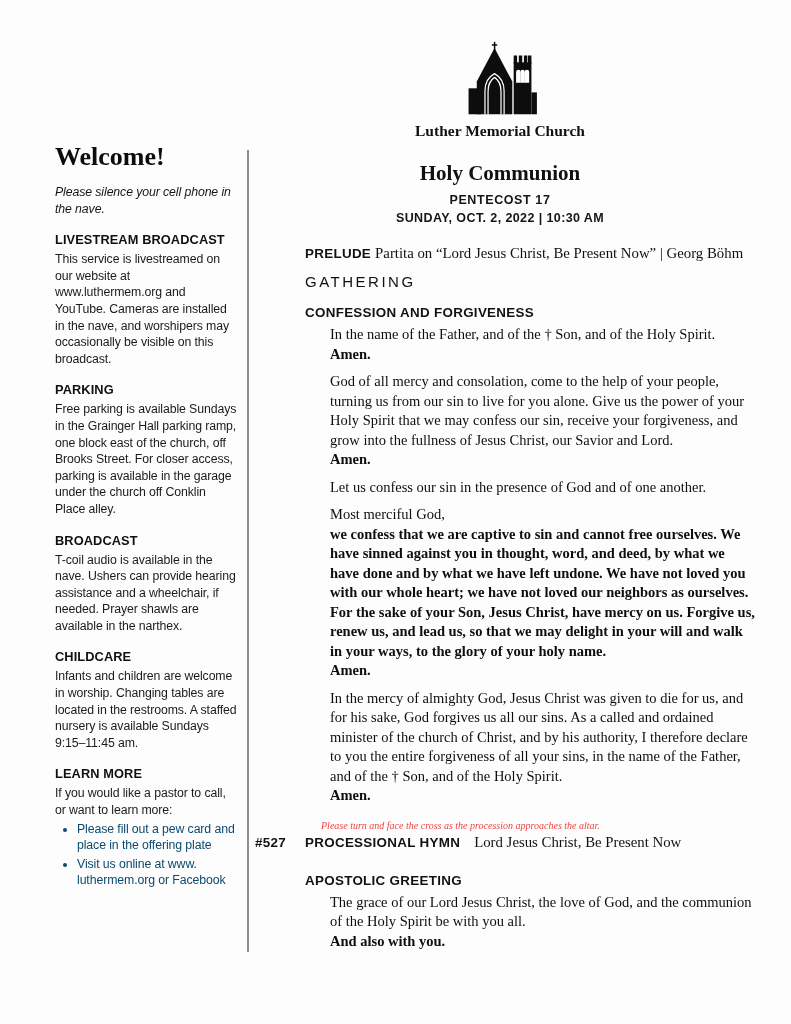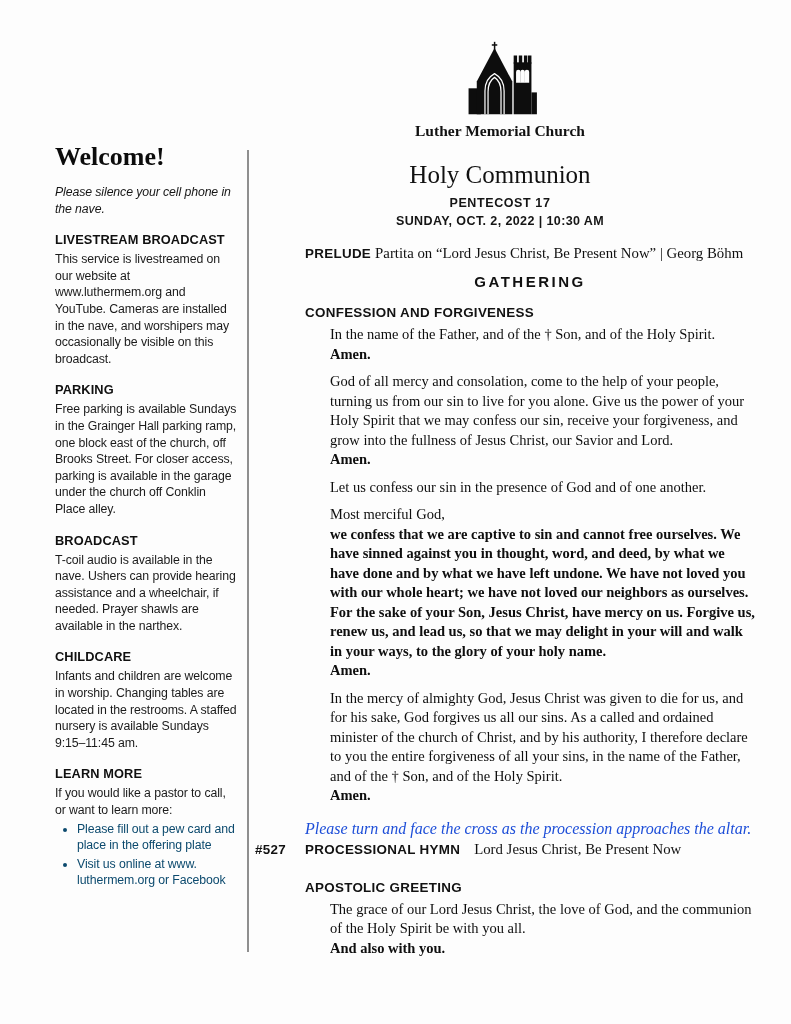--- a/index.html
+++ b/index.html
@@ -37,50 +37,50 @@
   }
   .side-ul li { margin:0 0 2px; }
 
   
   .divider { position:absolute; left:247px; top:150px; width:1.5px; height:802px; background:#8f8f8f; }
 
   
   .header { position:absolute; left:302px; top:36px; width:396px; text-align:center; }
   .logo { display:inline-block; }
   .church-name { font-family:"Liberation Serif", serif; font-weight:700; font-size:15.5px; margin:2px 0 17px; }
-  .service-title { font-family:"Liberation Serif", serif; font-weight:400; font-size:25px; margin:21px 0 0; }
+  .service-title { font-family:"Liberation Serif", serif; font-weight:700; font-size:21px; margin:21px 0 0; }
   .season {
     font-family:"Liberation Sans", sans-serif; font-weight:700; font-size:12.5px;
     letter-spacing:0.6px; margin:7px 0 0; color:#151515;
   }
   .datetime {
     font-family:"Liberation Sans", sans-serif; font-weight:700; font-size:12.5px;
     letter-spacing:0.4px; margin:4px 0 0; color:#151515;
   }
 
   
   .main { position:absolute; left:305px; top:244px; width:450px; }
   .sans-h {
     font-family:"Liberation Sans", sans-serif; font-weight:700;
     font-size:13.4px; line-height:18px; letter-spacing:0.3px; color:#121212;
   }
   .prelude { margin:0 0 10px; }
   .prelude-title { font-family:"Liberation Serif", serif; font-size:14.8px; color:#101010; }
   .gathering {
-    text-align:center; font-family:"Liberation Sans", sans-serif; font-weight:700;
+    font-family:"Liberation Sans", sans-serif; font-weight:400;
     font-size:15px; letter-spacing:2.5px; margin:0 0 14px; color:#101010;
   }
   .lit-h { margin:0 0 3px; }
   .lit-p {
     font-size:14.5px; line-height:19.5px; margin:0 0 8px 25px;
     width:425px; color:#0e0e0e;
   }
   .resp { display:block; font-weight:700; }
   .bold-p { font-weight:700; }
-  .rubric { font-style:italic; font-size:16px; margin:14px 0 2px; color:#1d4ed8; }
+  .rubric { font-style:italic; font-size:10px; margin:14px 16px 2px; color:#ef4444; }
   .hymn { position:relative; margin:0 0 20px; }
   .hymn-num { position:absolute; left:-50px; top:1px; }
   .hymn-title { font-family:"Liberation Serif", serif; font-size:14.8px; margin-left:10px; }
   .apostolic { margin-top:8px; }
 </style>
 </head>
 <body>
 
 <div class="page">
 

